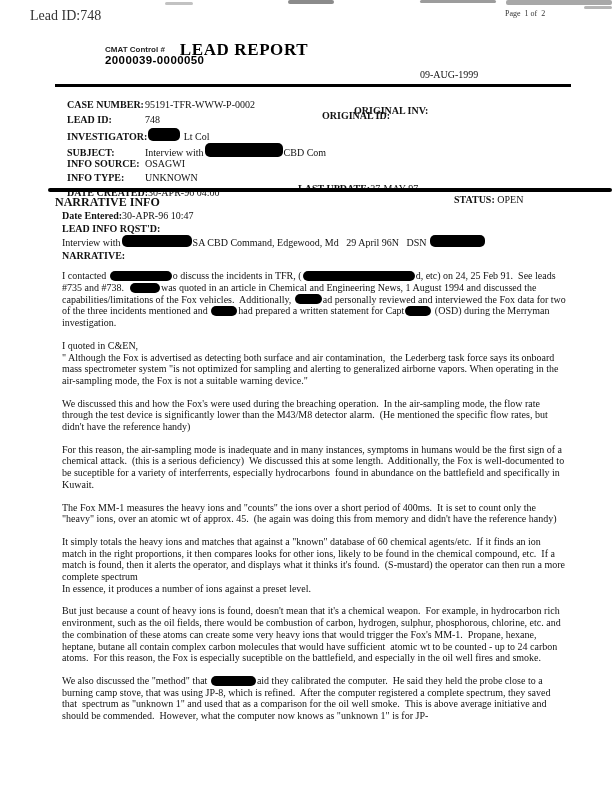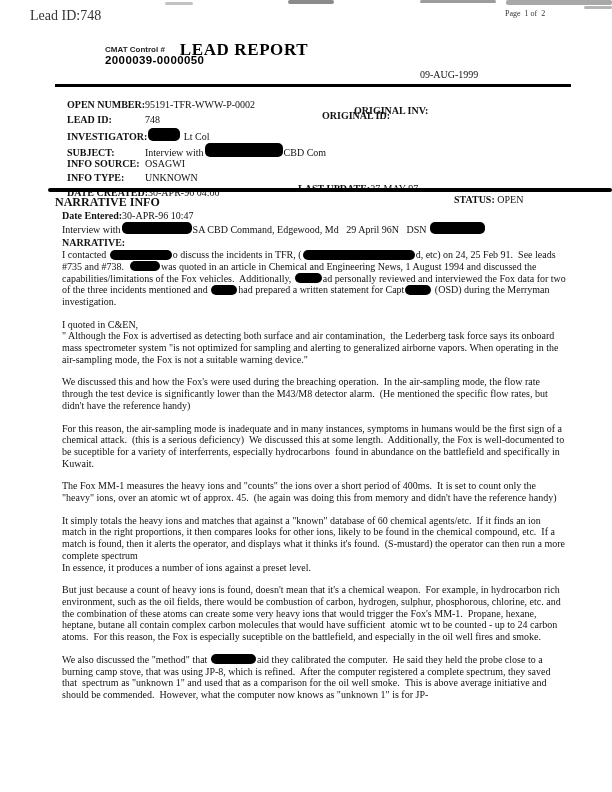--- a/index.html
+++ b/index.html
@@ -19,21 +19,21 @@
   .rule{position:absolute;background:#000;}
   #rule1{left:55px;top:84px;width:516px;height:2.5px;}
   #rule2{left:48px;top:188px;width:564px;height:3.5px;border-radius:2px;}
   .frow{position:absolute;left:57px;width:548px;font-size:10px;white-space:pre;}
   .frow .lbl{display:inline-block;min-width:78px;font-weight:bold;}
   .frow .rcol{position:absolute;font-weight:bold;white-space:pre;}
   .val{white-space:pre;}
   #narr-title{left:55px;top:195px;font-size:12px;font-weight:bold;}
   #narr-block{left:62px;top:209px;width:505px;font-size:10px;line-height:13.2px;}
   .nline{white-space:pre-wrap;}
-  #narr-paragraphs{margin-top:0;}
+  #narr-paragraphs{margin-top:8px;}
   .npara{margin:0 0 11px 0;white-space:pre-wrap;line-height:11.7px;font-size:10px;}
   .redaction{display:inline-block;background:#000;height:10px;border-radius:5px;
              vertical-align:-1.5px;margin:0 1px;}
 </style>
 </head>
 <body>
 
 <div class="page">
 
   <div class="artifact" style="left:165px;top:2px;width:28px;height:3px;background:#c2c2c2;"></div>
@@ -46,21 +46,21 @@
   <div class="abs" id="hdr-page">Page  1 of  2</div>
 
   <div class="abs sans" id="cmat-label">CMAT Control #</div>
   <div class="abs sans" id="cmat-value">2000039-0000050</div>
   <div class="abs" id="report-title">LEAD REPORT</div>
   <div class="abs" id="report-date">09-AUG-1999</div>
 
   <div class="rule" id="rule1"></div>
 
   <div class="frow" style="top:88px;">
-    <span class="lbl">OPEN NUMBER:</span><span class="val">95191-TFR-WWW-P-0002</span>
+    <span class="lbl">CASE NUMBER:</span><span class="val">95191-TFR-WWW-P-0002</span>
     <span class="rcol" style="left:265px;">ORIGINAL ID:</span>
   </div>
   <div class="frow" style="top:103px;">
     <span class="lbl">LEAD ID:</span><span class="val">748</span>
     <span class="rcol" style="left:265px;top:2px;margin-left:32px;">ORIGINAL INV:</span>
   </div>
   <div class="frow" style="top:117px;">
     <span class="lbl">INVESTIGATOR:</span><span class="val"><span class="redaction" style="width: 32px; height: 13px;"></span><span> Lt Col</span></span>
   </div>
   <div class="frow" style="top:147px;">
@@ -77,20 +77,21 @@
   <div class="frow" style="top:176px;">
     <span class="lbl">DATE CREATED:</span><span class="val">30-APR-96 04:00</span>
   </div>
 
   <div class="rule" id="rule2"></div>
 
   <div class="abs" id="narr-title">NARRATIVE INFO</div>
 
   <div class="abs" id="narr-block">
     <div class="nline"><span class="b">Date Entered:</span><span>30-APR-96 10:47</span></div>
+    <div class="nline b">LEAD INFO RQST'D:</div>
     <div class="nline"><span>Interview with</span><span class="redaction" style="width: 70px; height: 12px;"></span><span>SA CBD Command, Edgewood, Md   29 April 96N   DSN </span><span class="redaction" style="width: 55px; height: 12px;"></span></div>
     <div class="nline b">NARRATIVE:</div>
     <div id="narr-paragraphs">
         <p class="npara"><span>I contacted </span><span class="redaction" style="width: 62px;"></span><span>o discuss the incidents in TFR, (</span><span class="redaction" style="width: 112px;"></span><span>d, etc) on 24, 25 Feb 91.  See leads #735 and #738.  </span><span class="redaction" style="width: 30px;"></span><span>was quoted in an article in Chemical and Engineering News, 1 August 1994 and discussed the capabilities/limitations of the Fox vehicles.  Additionally, </span><span class="redaction" style="width: 27px;"></span><span>ad personally reviewed and interviewed the Fox data for two of the three incidents mentioned and </span><span class="redaction" style="width: 26px;"></span><span>had prepared a written statement for Capt</span><span class="redaction" style="width: 26px;"></span><span> (OSD) during the Merryman investigation.</span></p>
         <p class="npara"><span>I quoted in C&amp;EN,
 " Although the Fox is advertised as detecting both surface and air contamination,  the Lederberg task force says its onboard mass spectrometer system "is not optimized for sampling and alerting to generalized airborne vapors. When operating in the air-sampling mode, the Fox is not a suitable warning device."</span></p>
         <p class="npara"><span>We discussed this and how the Fox's were used during the breaching operation.  In the air-sampling mode, the flow rate through the test device is significantly lower than the M43/M8 detector alarm.  (He mentioned the specific flow rates, but didn't have the reference handy)</span></p>
         <p class="npara"><span>For this reason, the air-sampling mode is inadequate and in many instances, symptoms in humans would be the first sign of a chemical attack.  (this is a serious deficiency)  We discussed this at some length.  Additionally, the Fox is well-documented to be suceptible for a variety of interferrents, especially hydrocarbons  found in abundance on the battlefield and specifically in Kuwait.</span></p>
         <p class="npara"><span>The Fox MM-1 measures the heavy ions and "counts" the ions over a short period of 400ms.  It is set to count only the "heavy" ions, over an atomic wt of approx. 45.  (he again was doing this from memory and didn't have the reference handy)</span></p>
         <p class="npara"><span>It simply totals the heavy ions and matches that against a "known" database of 60 chemical agents/etc.  If it finds an ion match in the right proportions, it then compares looks for other ions, likely to be found in the chemical compound, etc.  If a match is found, then it alerts the operator, and displays what it thinks it's found.  (S-mustard) the operator can then run a more complete spectrum

